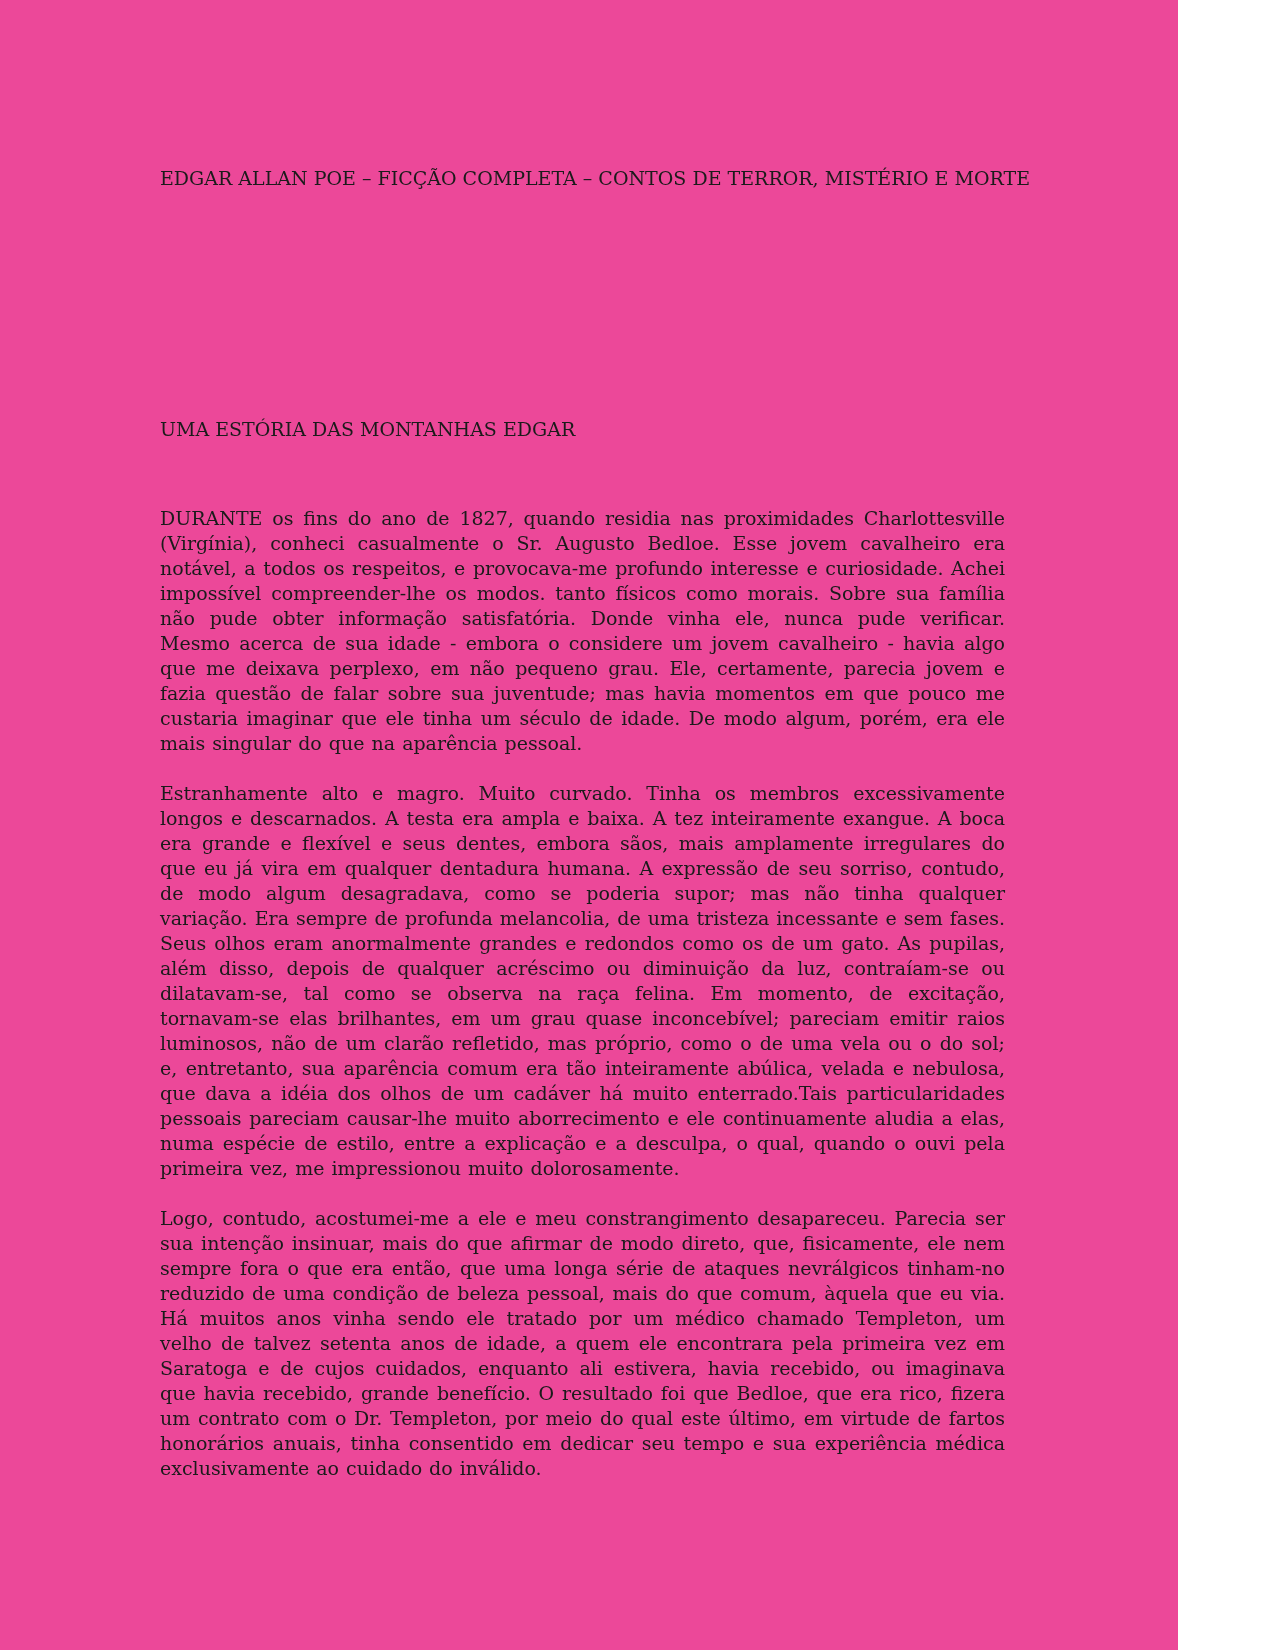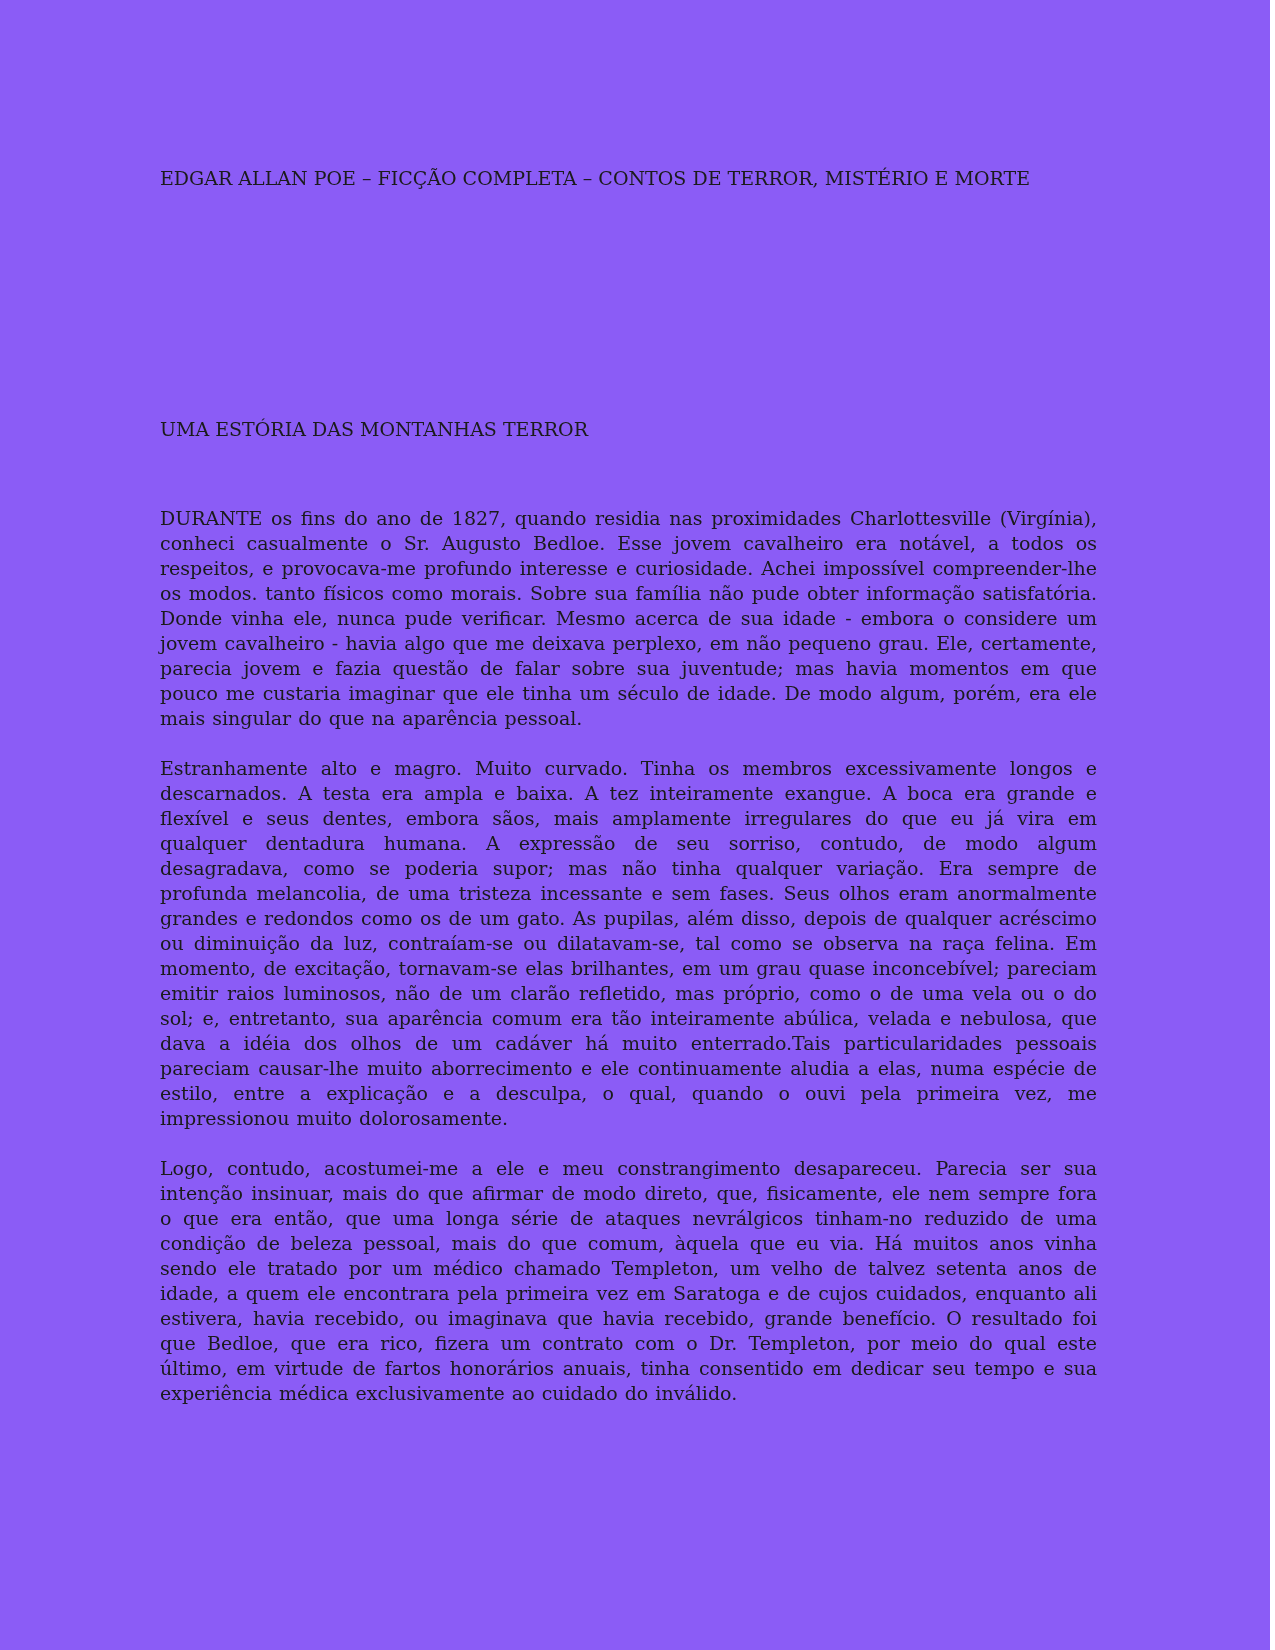--- a/index.html
+++ b/index.html
@@ -10,25 +10,25 @@
   body {
     width: 1275px;
     height: 1650px;
     position: relative;
     overflow: hidden;
   }
   .page {
     position: absolute;
     top: 0;
     left: 0;
-    width: 1270px;
+    width: 1178px;
     height: 1650px;
     box-sizing: border-box;
     padding: 166px 173px 0 160px;
-    background: #8b5cf6;
+    background: #ec4899;
     color: #1b1b1b;
     font-family: "DejaVu Serif", "Liberation Serif", serif;
     font-size: 19px;
     line-height: 25px;
   }
   .doc-header {
     white-space: nowrap;
     text-align: left;
   }
   .doc-title {
@@ -44,20 +44,20 @@
     text-align: justify;
     word-spacing: 1px;
   }
 </style>
 </head>
 <body>
 
 <div class="page">
   <div class="doc-header">EDGAR ALLAN POE – FICÇÃO COMPLETA – CONTOS DE TERROR, MISTÉRIO E MORTE</div>
 
-  <div class="doc-title">UMA ESTÓRIA DAS MONTANHAS TERROR</div>
+  <div class="doc-title">UMA ESTÓRIA DAS MONTANHAS EDGAR</div>
 
   <div class="body-text">
     <p>DURANTE os fins do ano de 1827, quando residia nas proximidades Charlottesville (Virgínia), conheci casualmente o Sr. Augusto Bedloe. Esse jovem cavalheiro era notável, a todos os respeitos, e provocava-me profundo interesse e curiosidade. Achei impossível compreender-lhe os modos. tanto físicos como morais. Sobre sua família não pude obter informação satisfatória. Donde vinha ele, nunca pude verificar. Mesmo acerca de sua idade  - embora o considere um jovem cavalheiro - havia algo que me deixava perplexo, em não pequeno grau. Ele, certamente, parecia jovem e fazia questão de falar sobre sua juventude; mas havia momentos em que pouco me custaria imaginar que ele tinha um século de idade. De modo algum, porém, era ele mais singular do que na aparência pessoal.</p>
     <p>Estranhamente alto e magro. Muito curvado. Tinha os membros excessivamente longos e descarnados. A testa era ampla e baixa.  A tez inteiramente exangue. A boca era grande e flexível e seus dentes, embora sãos, mais amplamente  irregulares do que eu já vira em qualquer dentadura humana. A expressão de seu sorriso, contudo, de modo algum desagradava, como se poderia supor; mas não tinha qualquer variação. Era sempre de profunda melancolia, de uma tristeza incessante e sem fases. Seus olhos eram anormalmente grandes  e redondos como os de um gato. As pupilas, além disso, depois de qualquer acréscimo ou diminuição da luz, contraíam-se ou dilatavam-se, tal como se observa na raça felina. Em momento, de excitação, tornavam-se elas brilhantes, em um grau quase inconcebível; pareciam emitir raios luminosos, não de um clarão refletido, mas próprio, como o de uma vela ou o do sol; e, entretanto, sua aparência comum era tão inteiramente abúlica, velada e nebulosa, que  dava a idéia dos olhos de um cadáver há muito enterrado.Tais particularidades pessoais pareciam causar-lhe muito aborrecimento e ele continuamente aludia a elas, numa espécie de estilo, entre a explicação e a desculpa, o qual, quando o ouvi pela primeira vez, me impressionou muito dolorosamente.</p>
     <p>Logo, contudo, acostumei-me a ele e meu constrangimento desapareceu. Parecia ser sua intenção insinuar, mais do que afirmar de modo direto, que, fisicamente, ele nem sempre fora o que era então, que uma longa série de ataques nevrálgicos tinham-no reduzido de uma condição de beleza pessoal, mais do que comum, àquela que eu via. Há muitos anos vinha sendo ele tratado por um médico chamado Templeton, um velho de talvez setenta anos de idade, a quem ele encontrara pela primeira vez em Saratoga e de cujos cuidados, enquanto ali estivera, havia recebido, ou imaginava que havia recebido, grande benefício. O resultado foi que Bedloe, que era rico, fizera um contrato com o Dr. Templeton, por meio do qual este último, em virtude de fartos honorários anuais, tinha consentido em dedicar seu tempo e sua experiência médica exclusivamente ao cuidado do inválido.</p>
   </div>
 </div>
 
 </body></html>

